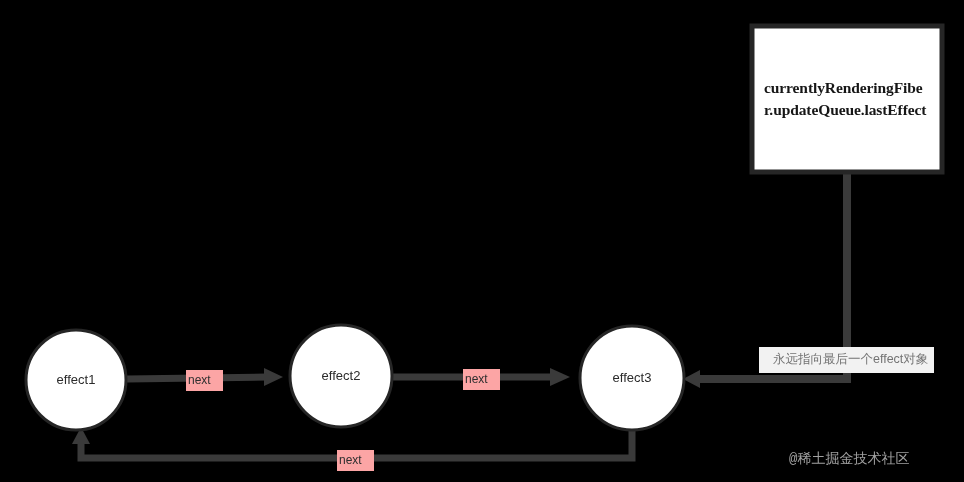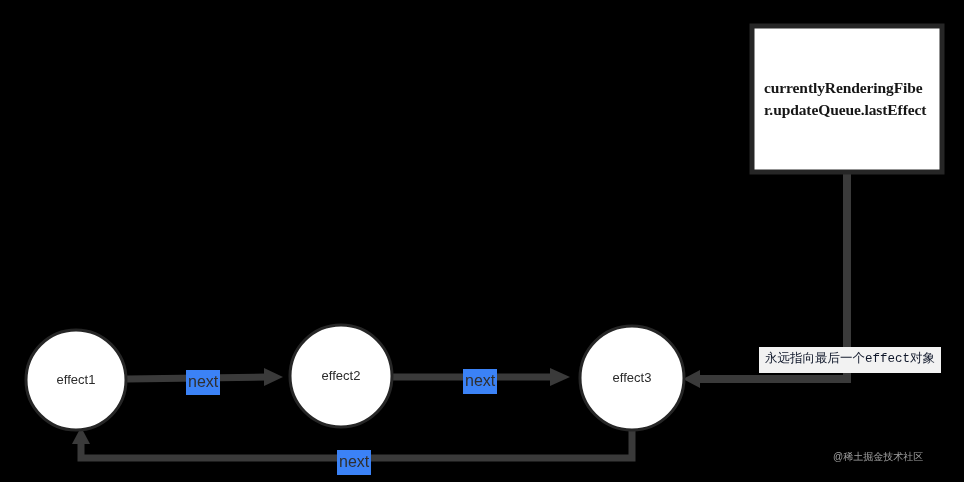--- a/index.html
+++ b/index.html
@@ -40,45 +40,44 @@
     color: #161616;
     line-height: 1.42;
     text-align: left;
     letter-spacing: -0.1px;
     word-break: break-all;
     display: flex;
     align-items: center;
   }
   .watermark {
     position: absolute;
-    font-family: Liberation Sans, sans-serif;
-    font-size: 10px;
+    font-family: Liberation Mono, monospace;
+    font-size: 14px;
     color: #bdbdbd;
     opacity: 0.85;
     white-space: nowrap;
-    margin-left: 44px;
   }
   .edge-label-chip {
     position: absolute;
-    background: #3b82f6;
+    background: #fca5a5;
     color: #2f2f2f;
     font-family: "Liberation Sans", "DejaVu Sans", sans-serif;
-    font-size: 16px;
+    font-size: 12px;
     line-height: 1;
-    padding: 4px 2px 5px 2px;
+    padding: 4px 12px 5px 2px;
     white-space: nowrap;
   }
   .edge-label-cn {
     position: absolute;
     background: #f2f2f2;
-    color: #0f172a;
-    font-family: Liberation Mono, monospace;
+    color: #737373;
+    font-family: Liberation Sans, sans-serif;
     font-size: 12.5px;
     line-height: 1;
-    padding: 6px 6px 7px 6px;
+    padding: 6px 6px 7px 14px;
     white-space: nowrap;
   }
 </style>
 </head>
 <body>
 
 <div id="canvas">
 
   <svg id="diagram-svg" viewBox="0 0 964 482">
 

